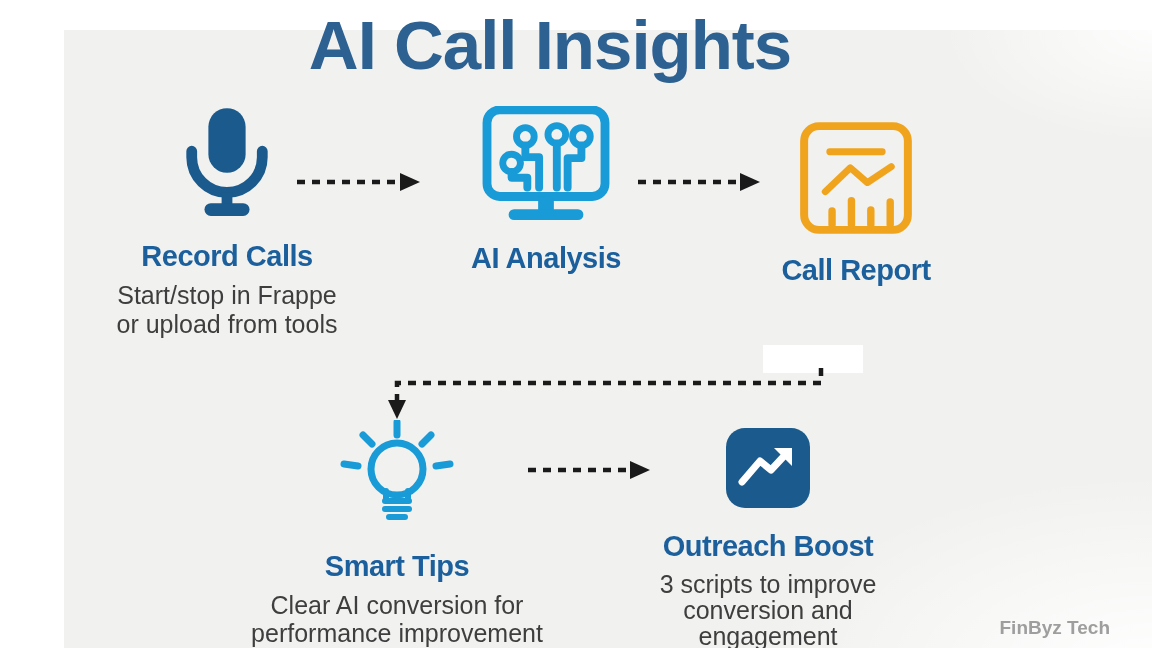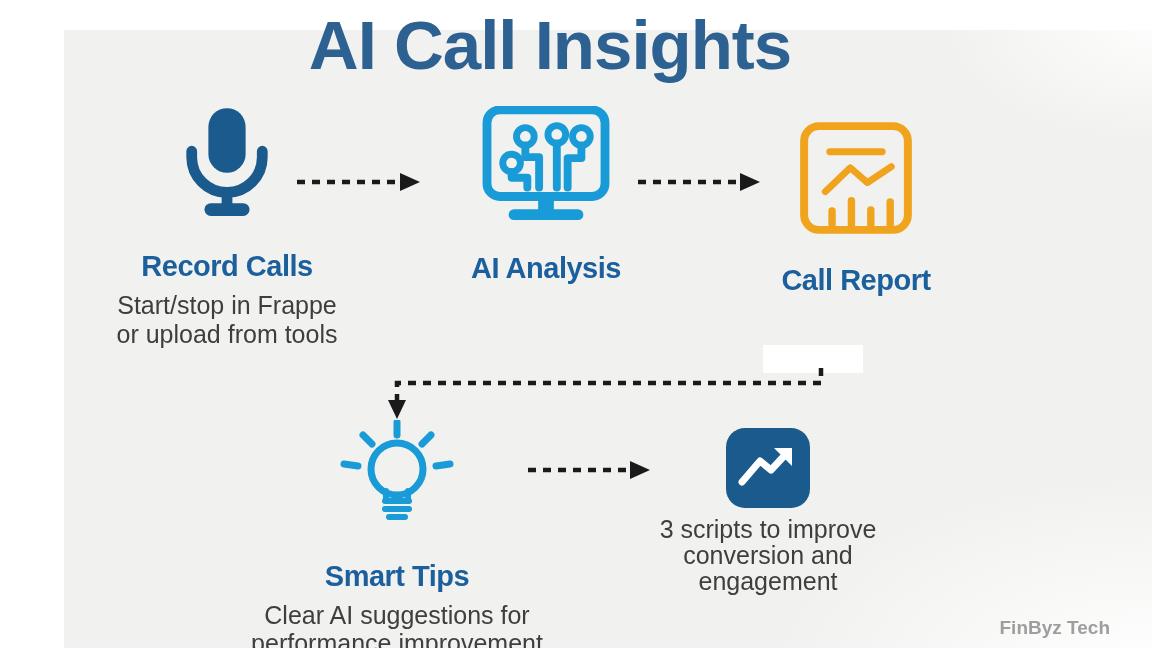--- a/index.html
+++ b/index.html
@@ -20,21 +20,21 @@
     position: absolute; left: 0; top: 6px; width: 1100px;
     text-align: center;
     font-size: 69px; font-weight: bold; letter-spacing: -1px;
     color: var(--title-blue);
   }
 
   .step { position: absolute; text-align: center; }
   .step .icon-wrap { display: flex; justify-content: center; align-items: flex-end; }
   .step-title {
     font-size: 29px; font-weight: bold; letter-spacing: -0.5px;
-    color: var(--heading-blue); margin-top: 28px;
+    color: var(--heading-blue); margin-top: 18px;
   }
   .step-desc {
     font-size: 25px; line-height: 29px; color: var(--body-text);
     white-space: pre-line; margin-top: 8px;
   }
 
   #step-record-calls   { left: 72px;  top: 106px; width: 310px; }
   #step-ai-analysis    { left: 396px; top: 106px; width: 300px; }
   #step-call-report    { left: 706px; top: 120px; width: 300px; }
   #step-smart-tips     { left: 247px; top: 420px; width: 300px; }
@@ -133,32 +133,33 @@
         <line class="stroke-cyan" x1="50" y1="89" x2="74" y2="89" stroke-width="6" stroke-linecap="round"></line>
         <line class="stroke-cyan" x1="54" y1="97" x2="70" y2="97" stroke-width="6" stroke-linecap="round"></line>
         <line class="stroke-cyan" x1="62" y1="2" x2="62" y2="15" stroke-width="7" stroke-linecap="round"></line>
         <line class="stroke-cyan" x1="28" y1="15" x2="37" y2="24" stroke-width="7" stroke-linecap="round"></line>
         <line class="stroke-cyan" x1="96" y1="15" x2="87" y2="24" stroke-width="7" stroke-linecap="round"></line>
         <line class="stroke-cyan" x1="9" y1="44" x2="23" y2="46" stroke-width="7" stroke-linecap="round"></line>
         <line class="stroke-cyan" x1="115" y1="44" x2="101" y2="46" stroke-width="7" stroke-linecap="round"></line>
       </svg>
     </div>
     <div class="step-title">Smart Tips</div>
-    <div class="step-desc">Clear AI suggestions for
+    <div class="step-desc">Clear AI conversion for
 performance improvement</div>
   </div>
 
   <div class="step" id="step-outreach-boost">
     <div class="icon-wrap">
       <svg width="84" height="80" viewBox="0 0 84 80">
         <rect class="fill-dark" x="0" y="0" width="84" height="80" rx="19"></rect>
         <path class="stroke-white" d="M16 54 L34 33 L45 42 L59 27" stroke-width="7" stroke-linecap="round" stroke-linejoin="round"></path>
         <polygon points="48,20 66,20 66,38" fill="#ffffff"></polygon>
       </svg>
     </div>
+    <div class="step-title">Outreach Boost</div>
     <div class="step-desc">3 scripts to improve
 conversion and
 engagement</div>
   </div>
 
   <svg id="flow-arrows" width="1152" height="648" viewBox="0 0 1152 648">
     <line class="dash" x1="297" y1="182" x2="401" y2="182"></line>
     <polygon class="head" points="420,182 400,173 400,191"></polygon>
 
     <line class="dash" x1="638" y1="182" x2="741" y2="182"></line>

